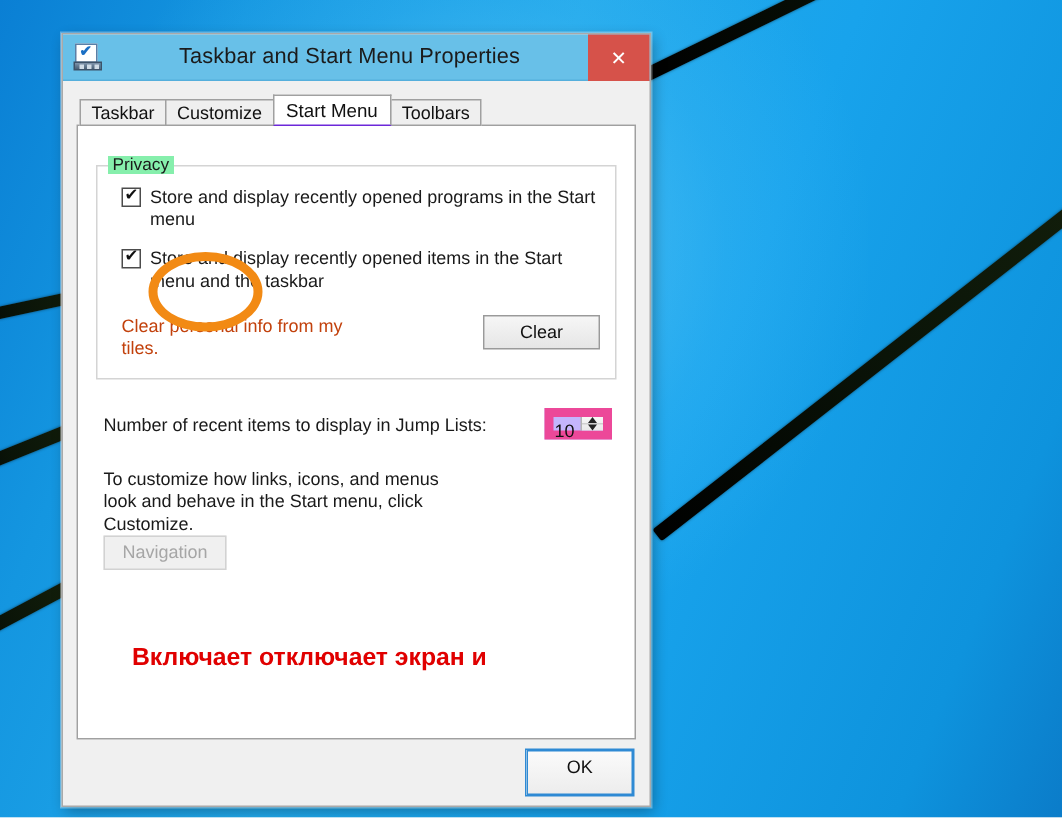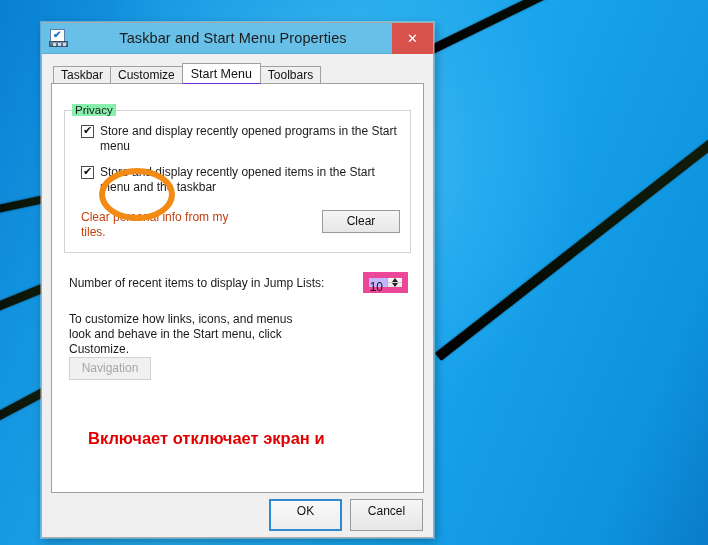--- a/index.html
+++ b/index.html
@@ -430,17 +430,16 @@
 
         <div id="annotation">
           <div>Включает отключает экран и</div>
         </div>
 
       </div>
     </div>
 
     <div id="footer">
       <div class="btn focus">OK</div>
-      <div class="btn">Cancel</div>
     </div>
 
   </div>
 </div>
 
 </body></html>

